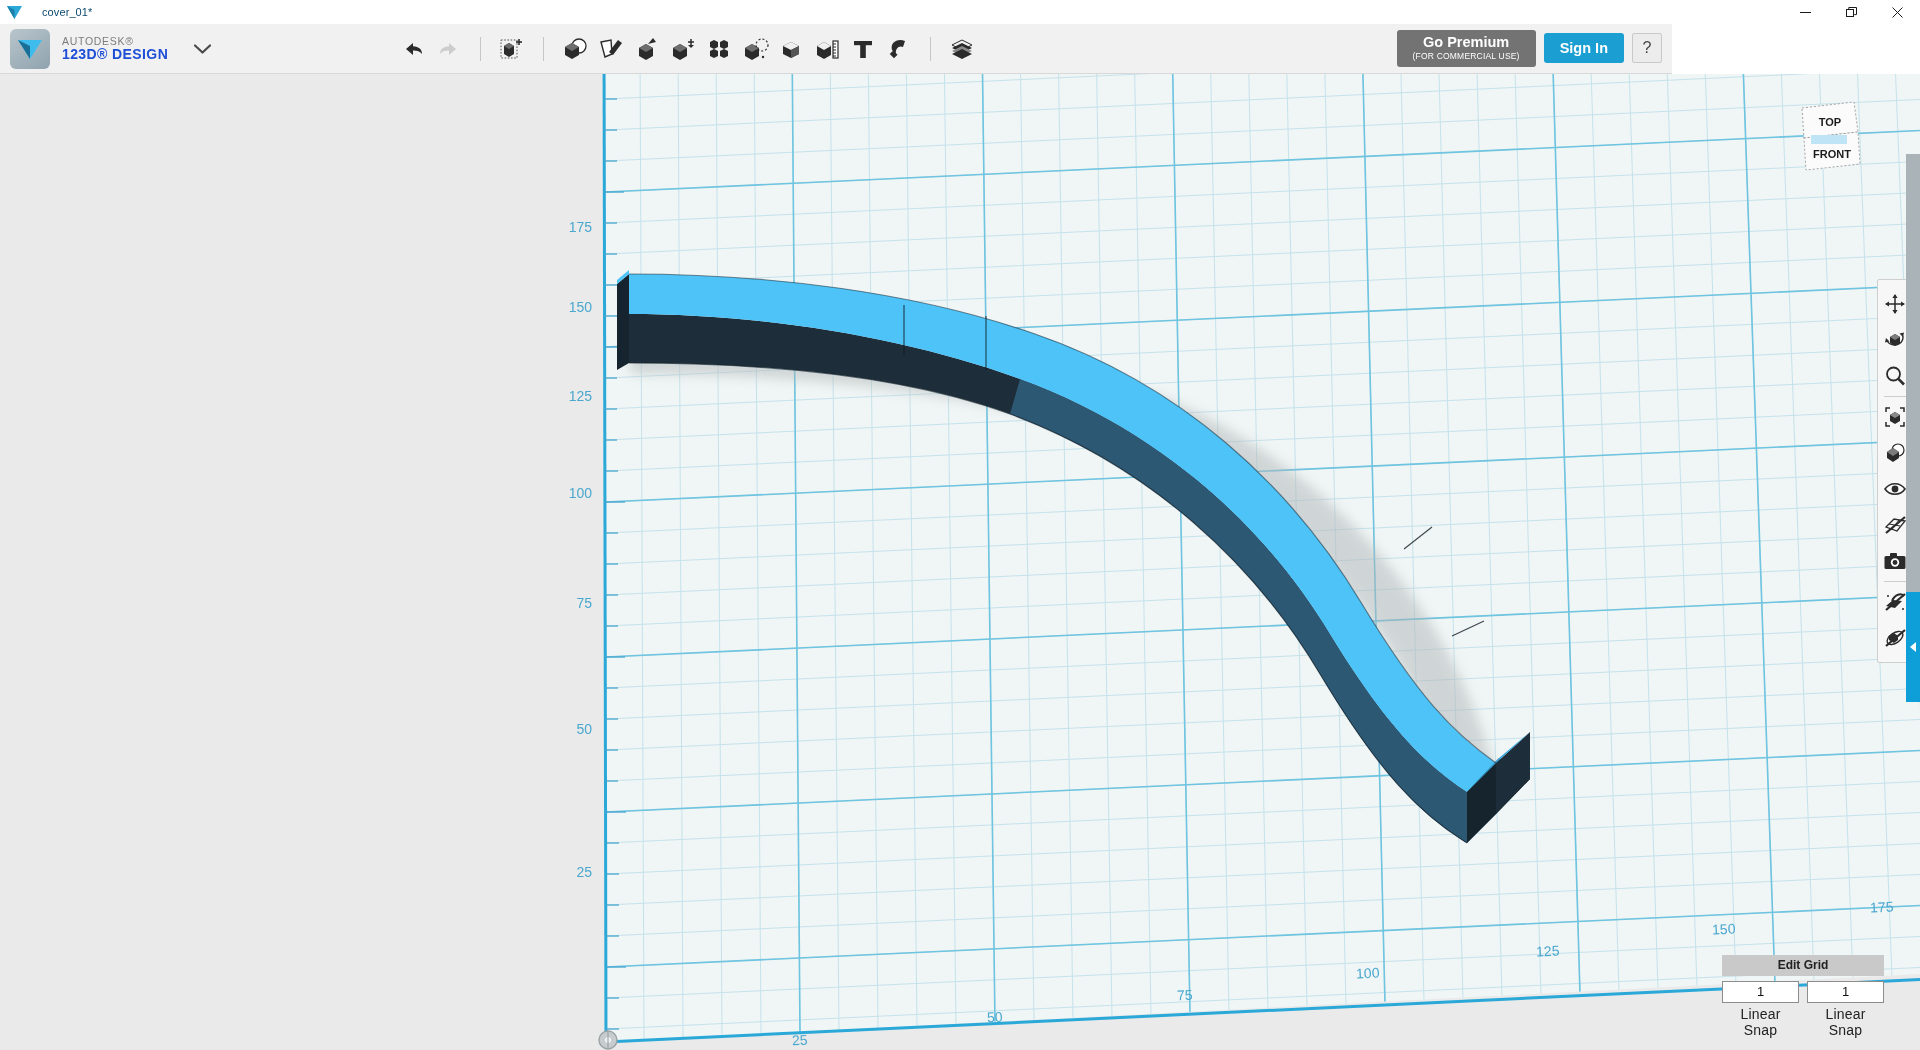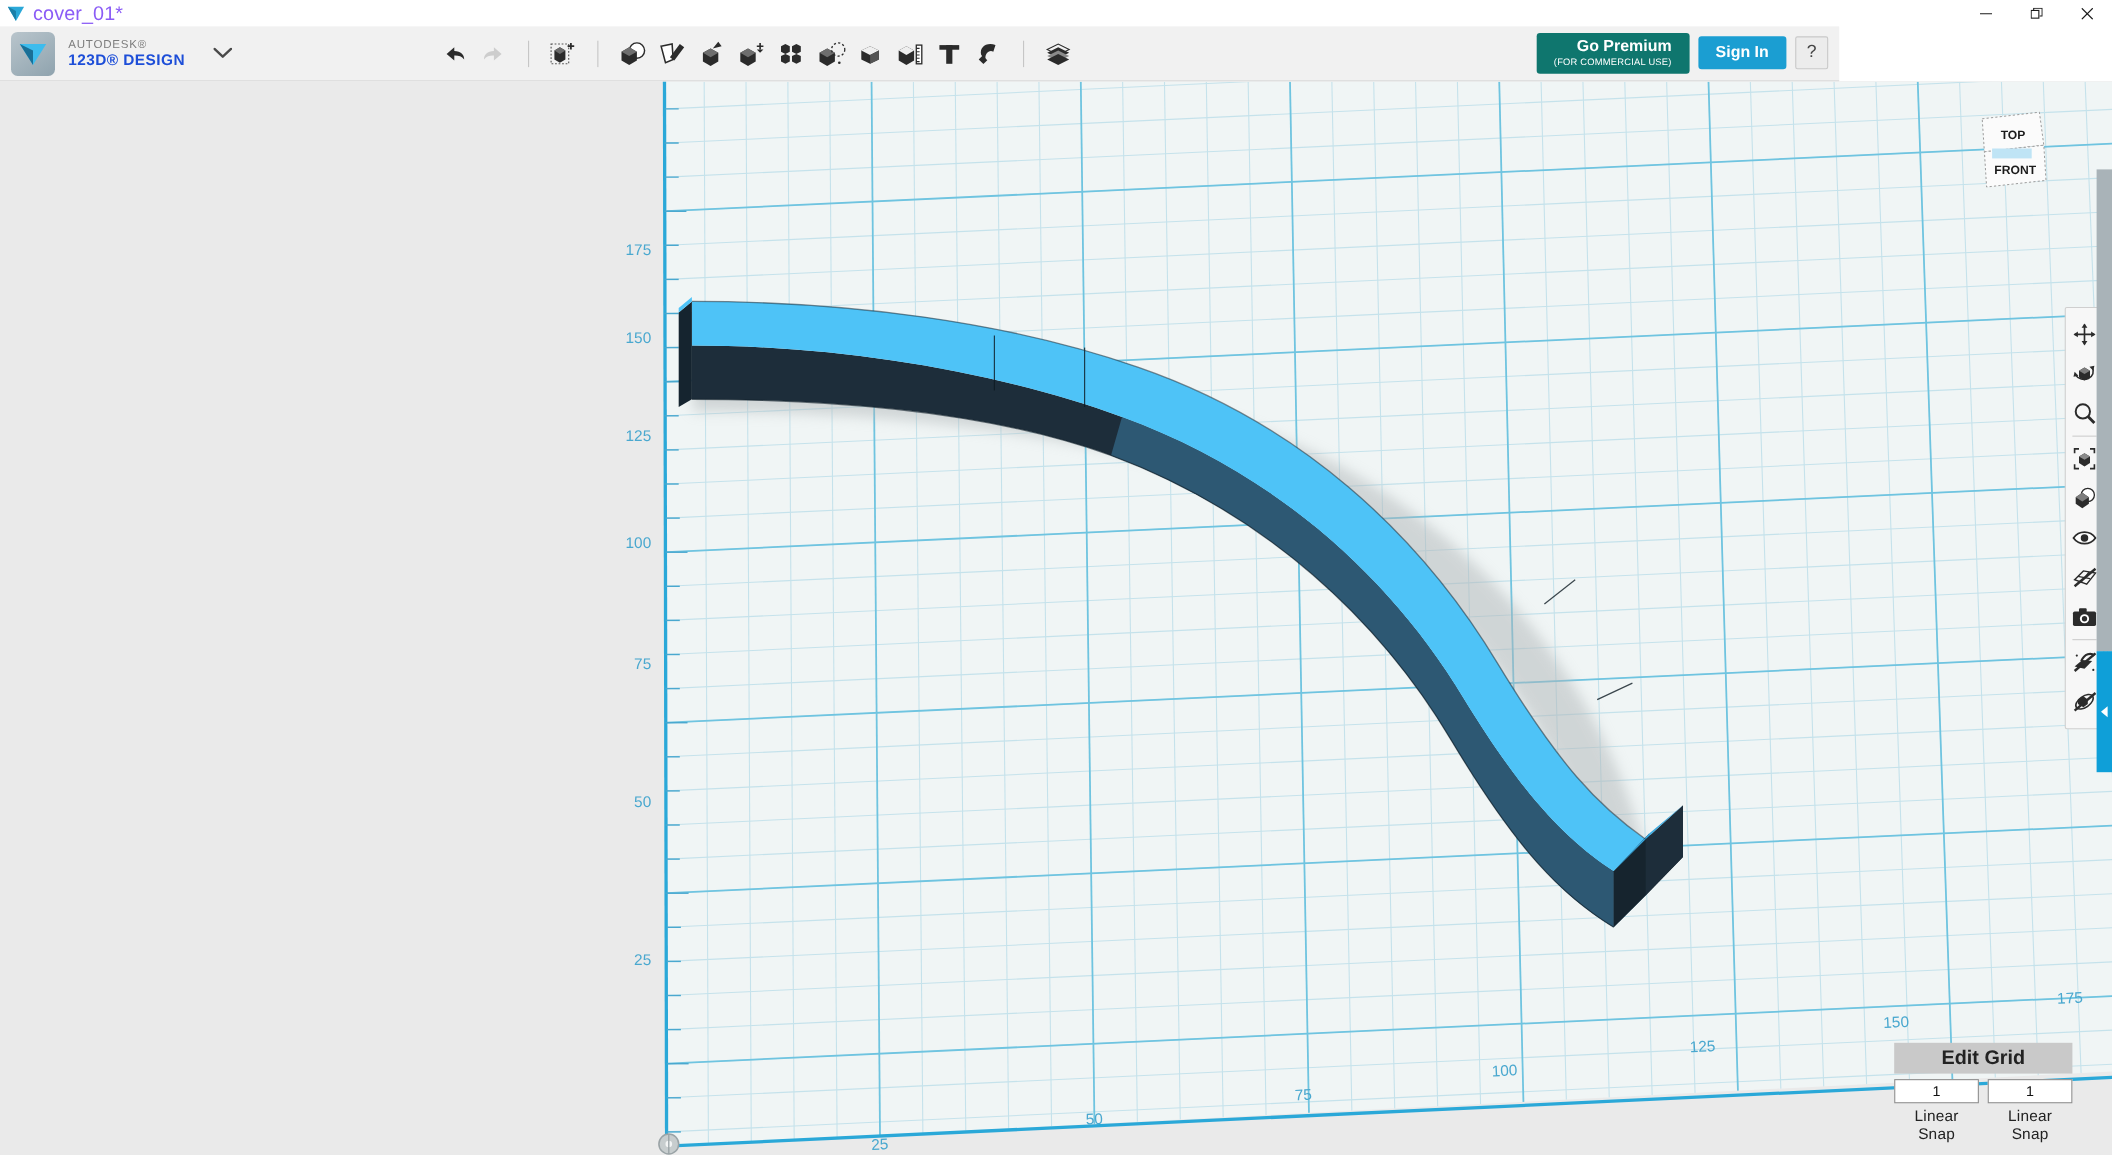--- a/index.html
+++ b/index.html
@@ -4,21 +4,21 @@
 <title>123D Design</title>
 <style>
   * { box-sizing: border-box; margin:0; padding:0; }
   html,body { width:1920px; height:1050px; overflow:hidden;
     font-family:"Liberation Sans", sans-serif; background:#ffffff; }
 
   
   .titlebar { position:absolute; left:0; top:0; width:1920px; height:24px;
     background:#ffffff; display:flex; align-items:center; }
   .tb-icon { width:20px; height:24px; display:flex; align-items:center; justify-content:center; margin-left:4px; }
-  .tb-title { font-size:18px; color:#8b5cf6; margin-left:6px; letter-spacing:.1px; }
+  .tb-title { font-size:11px; color:#0c4a6e; margin-left:18px; letter-spacing:.1px; }
   .tb-controls { margin-left:auto; display:flex; height:24px; }
   .tb-btn { width:46px; height:24px; display:flex; align-items:center; justify-content:center;
     font-size:13px; color:#1b1b1b; }
 
   
   .apptoolbar { position:absolute; left:0; top:24px; width:1672px; height:50px;
     background:#f1f1f1; border-bottom:1px solid #d8d8d8; display:flex; align-items:center; }
 
   .brand { display:flex; align-items:center; padding-left:10px; }
   .brand-logo { width:40px; height:40px; border-radius:6px;
@@ -29,22 +29,22 @@
   .brand-caret { margin-left:26px; color:#4a4a4a; font-size:15px; }
 
   .tools { display:flex; align-items:center; margin-left:185px; gap:2px; }
   .tool { width:34px; height:34px; display:flex; align-items:center; justify-content:center;
     border-radius:3px; }
   .tool.disabled { opacity:.35; }
   .sep { width:1px; height:24px; background:#c6c6c6; margin:0 12px; }
 
   
   .right-cluster { margin-left:auto; display:flex; align-items:center; padding-right:10px; gap:8px; }
-  .btn-premium { background:#0f766e; color:#fff; border-radius:3px; padding:5px 16px 6px;
-    text-align:right; line-height:1.05; }
+  .btn-premium { background:#737373; color:#fff; border-radius:3px; padding:5px 16px 6px;
+    text-align:center; line-height:1.05; }
   .btn-premium .l1 { font-size:14.5px; font-weight:bold; }
   .btn-premium .l2 { font-size:8.5px; letter-spacing:.2px; margin-top:1px; }
   .btn-signin { background:#1b9ed2; color:#fff; border-radius:3px; padding:7px 16px;
     font-size:14.5px; font-weight:bold; }
   .btn-help { width:30px; height:30px; background:#ececec; border:1px solid #c9c9c9; border-radius:2px;
     display:flex; align-items:center; justify-content:center; font-size:16px; color:#444; }
 
   
   .workspace { position:absolute; left:0; top:74px; width:1920px; height:976px; background:#eaeaea;
     overflow:hidden; }
@@ -65,21 +65,21 @@
 
   
   .panel-tab { position:absolute; right:0; top:518px; width:14px; height:110px;
     background:#0f9fd8; display:flex; align-items:center; justify-content:center; }
   .panel-tab .tri { width:0;height:0;border-top:5px solid transparent;border-bottom:5px solid transparent;
     border-right:6px solid #ffffff; }
   .panel-scroll { position:absolute; right:0; top:80px; width:14px; height:438px; background:#a9b3b8; }
 
   
   .editgrid { position:absolute; right:36px; bottom:12px; width:162px; }
-  .eg-head { background:#c9c9c9; color:#222; font-size:18px; font-weight:bold;
+  .eg-head { background:#c9c9c9; color:#222; font-size:12px; font-weight:bold;
     text-align:center; padding:3px 0 4px; }
   .eg-row { display:flex; gap:8px; margin-top:5px; }
   .eg-cell { flex:1; text-align:center; }
   .eg-input { width:100%; background:#fff; border:1px solid #8d8d8d; font-size:13px;
     text-align:center; padding:2px 0 3px; color:#111; font-family:"Liberation Sans", sans-serif; }
   .eg-label { font-size:14px; color:#222; margin-top:3px; font-weight:normal; letter-spacing:.2px; }
 </style>
 </head>
 <body>
 

